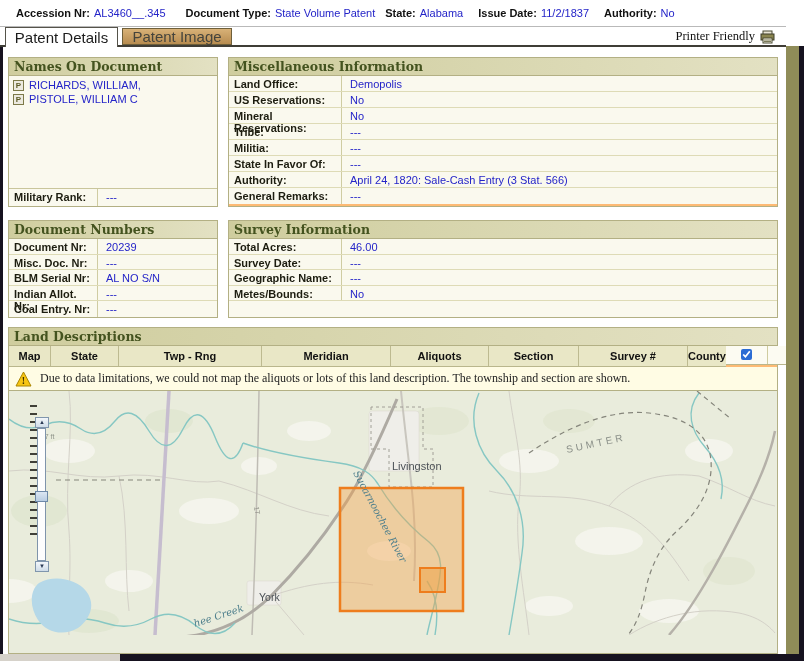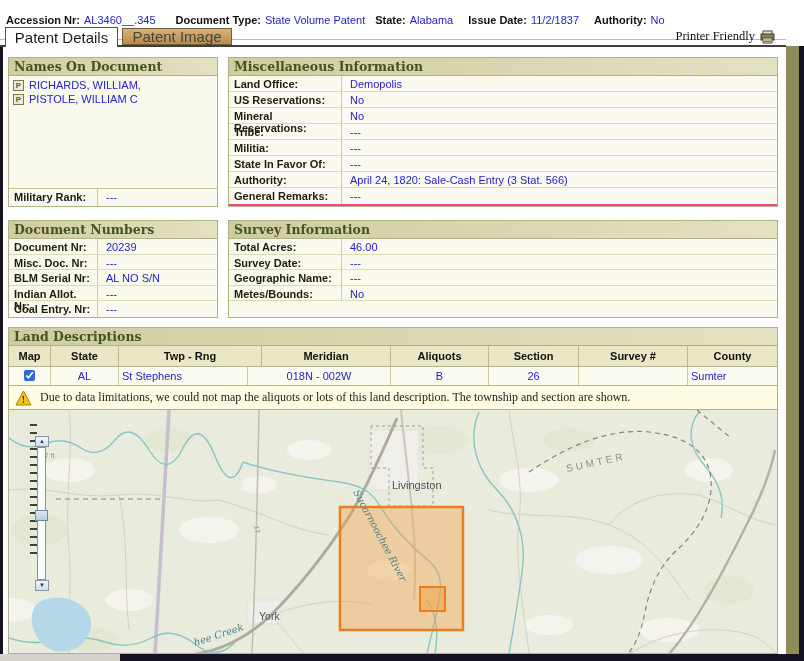--- a/index.html
+++ b/index.html
@@ -3,22 +3,22 @@
 <meta charset="utf-8">
 <style>
   * { margin:0; padding:0; box-sizing:border-box; }
   body { margin:0; background:#888; }
   .frame {
     position:relative; width:804px; height:661px; overflow:hidden;
     background:#fff; font-family:"Liberation Sans", sans-serif; font-size:11px;
   }
   
   .topbar {
-    position:absolute; top:0; left:0; width:786px; height:40px;
-    display:flex; align-items:center; padding-left:6px;
+    position:absolute; top:0; left:0; width:786px; height:27px;
+    display:flex; align-items:center; padding-left:16px;
     border-bottom:1px solid #b9b9b9; background:#fff;
   }
   .tb-group { display:flex; align-items:baseline; white-space:nowrap; }
   .tb-label { font-weight:bold; color:#111; margin-right:4px; }
   .tb-value { color:#2424c8; }
   
   .tabrow { position:absolute; top:27px; left:0; width:786px; height:20px; }
   .tabline { position:absolute; bottom:0; left:0; right:0; height:2px; background:#3f3d36; z-index:1; }
   .tab {
     position:absolute; bottom:2px; height:17px; line-height:16px; text-align:center;
@@ -26,41 +26,41 @@
     border:1px solid #6e5f3a; color:#45443c; z-index:0; cursor:pointer; font-size:15px;
   }
   .tab.active {
     bottom:0; height:20px; line-height:19px; background:#fff;
     border:1px solid #55534a; border-bottom:none; color:#1c1c1c; z-index:2;
   }
   .printer { position:absolute; right:10px; bottom:3px; display:flex; align-items:center;
     font-family:"Liberation Serif", serif; font-size:12.5px; color:#111; cursor:pointer; }
   .printer svg { margin-left:5px; }
   
-  .panel { position:absolute; border:1px solid #b3b084; background:#ec4899; }
+  .panel { position:absolute; border:1px solid #b3b084; background:#fdba74; }
   .panel-h {
     height:18px; line-height:18px; padding-left:5px;
     background:linear-gradient(to right,#cfcd9e,#e3e1c3);
     font-family:"DejaVu Serif", serif; font-weight:bold; font-size:12.5px;
     color:#44531f; border-bottom:1px solid #b3b084;
   }
   .frow { display:flex; border-bottom:1px solid #dedbb6; background:#faf9ee; }
   .frow:last-child { border-bottom:none; }
   .frow .lbl { font-weight:bold; color:#1d1d10; padding:2px 4px 0 5px; }
   .frow .val { border-left:1px solid #cfcca2; color:#2424c8; padding:2px 6px 0 8px; flex:1; }
   .names-body { height:113px; background:#faf9ee; padding:3px 4px; border-bottom:1px solid #c9c69c; }
   .name-line { display:flex; align-items:center; margin-bottom:2px; color:#2424c8; cursor:pointer; }
   .p-icon {
     width:11px; height:11px; margin-right:5px; flex:0 0 11px;
     background:#eceadf; border:1px solid #7d7a48; color:#5d5c26;
     font-size:8px; font-weight:bold; line-height:9px; text-align:center;
   }
   
   .ld-panel { display:flex; flex-direction:column; }
-  .ld-table { display:flex; flex-direction:column; }
+  .ld-table { display:flex; }
   .ld-hrow { display:flex; background:#e9e7c6; border-bottom:1px solid #b9b68c; height:21px; }
   .ld-hcell { font-weight:bold; color:#111; text-align:center; line-height:20px;
     border-right:1px solid #bdba90; overflow:hidden; }
   .ld-hcell:last-child { border-right:none; }
   .ld-drow { display:flex; background:#fcfbf2; border-bottom:1px solid #b9b68c; height:19px; }
   .ld-dcell { color:#2424c8; text-align:center; line-height:18px;
     border-right:1px solid #cfcca0; overflow:hidden; white-space:nowrap; }
   .ld-dcell:last-child { border-right:none; }
   .ld-dcell.left { text-align:left; padding-left:3px; }
   .ld-dcell input { width:11px; height:11px; margin-top:3px; accent-color:#2a6bd4; }

